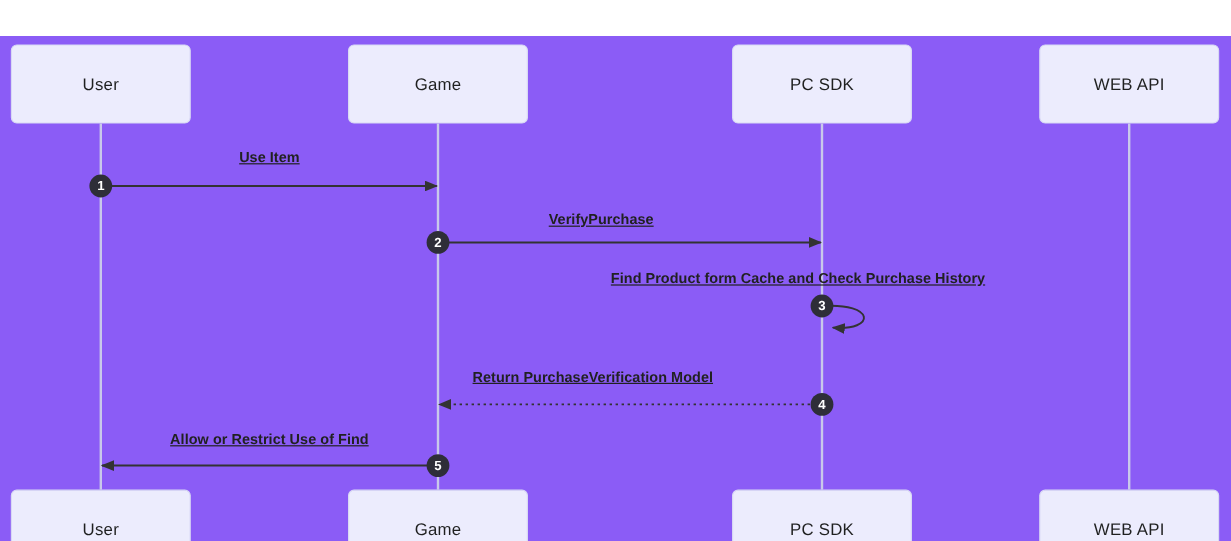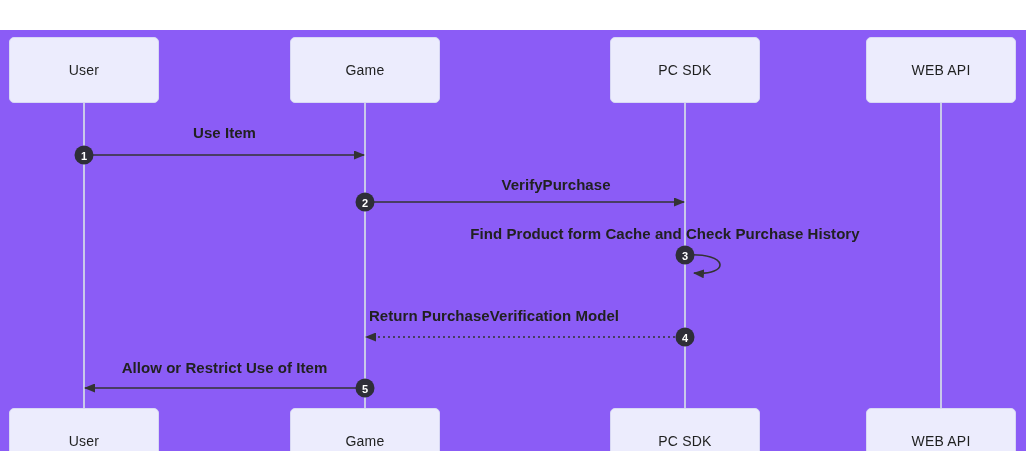--- a/index.html
+++ b/index.html
@@ -4,23 +4,23 @@
 <title>Sequence Diagram</title>
 <style>
   html,body{margin:0;padding:0;background:#ffffff;}
   body{font-family:"Liberation Sans","DejaVu Sans",sans-serif;}
   #diagram{position:relative;width:1026px;height:423px;background:#8b5cf6;overflow:hidden;margin-top:30px;}
   .actor-box{position:absolute;box-sizing:border-box;background:#ececfd;border:1px solid #d8d8f4;
     border-radius:5px;display:flex;align-items:center;justify-content:center;}
   .actor-label{font-size:14px;color:#1f2020;font-weight:400;letter-spacing:.2px;
     font-family:"Liberation Sans","DejaVu Sans",sans-serif;white-space:nowrap;}
   .lifeline{position:absolute;width:2px;background:#c9c9ea;}
-  .msg-label{position:absolute;font-size:15px;font-weight:700;color:#212121;
+  .msg-label{position:absolute;font-size:12px;font-weight:700;color:#212121;
     white-space:nowrap;transform:translateX(-50%);letter-spacing:.05px;
-    font-family:"Liberation Sans","DejaVu Sans",sans-serif;}
+    font-family:"Liberation Sans","DejaVu Sans",sans-serif;text-decoration:underline;}
   .seq-num{position:absolute;width:19px;height:19px;border-radius:50%;background:#2e2e38;
     color:#ffffff;font-size:11px;font-weight:700;display:flex;align-items:center;
     justify-content:center;transform:translate(-50%,-50%);
     font-family:"Liberation Sans","DejaVu Sans",sans-serif;z-index:5;}
   svg.arrows{position:absolute;left:0;top:0;width:1026px;height:451px;overflow:visible;}
 </style>
 </head>
 <body>
 
 <div id="diagram">
@@ -73,24 +73,24 @@
       </div>
       <div class="actor-box" style="left: 610px; top: 378px; width: 150px; height: 66px; background: rgb(236, 236, 253); border-color: rgb(216, 216, 244);">
         <span class="actor-label">PC SDK</span>
       </div>
       <div class="actor-box" style="left: 866px; top: 378px; width: 150px; height: 66px; background: rgb(236, 236, 253); border-color: rgb(216, 216, 244);">
         <span class="actor-label">WEB API</span>
       </div>
     </div>
   <div id="msg-labels">
       <div class="msg-label" style="left: 224.5px; top: 94px; color: rgb(33, 33, 33);">Use Item</div>
-      <div class="msg-label" style="left: 556px; top: 146px; color: rgb(33, 33, 33);">VerifyPurchase</div>
+      <div class="msg-label" style="left: 501px; top: 146px; color: rgb(33, 33, 33);">VerifyPurchase</div>
       <div class="msg-label" style="left: 665px; top: 195px; color: rgb(33, 33, 33);">Find Product form Cache and Check Purchase History</div>
       <div class="msg-label" style="left: 494px; top: 277px; color: rgb(33, 33, 33);">Return PurchaseVerification Model</div>
-      <div class="msg-label" style="left: 224.5px; top: 329px; color: rgb(33, 33, 33);">Allow or Restrict Use of Item</div>
+      <div class="msg-label" style="left: 224.5px; top: 329px; color: rgb(33, 33, 33);">Allow or Restrict Use of Find</div>
     </div>
   <div id="seq-nums">
       <div class="seq-num" style="left: 84px; top: 125px; background: rgb(46, 46, 56);">1</div>
       <div class="seq-num" style="left: 365px; top: 172px; background: rgb(46, 46, 56);">2</div>
       <div class="seq-num" style="left: 685px; top: 225px; background: rgb(46, 46, 56);">3</div>
       <div class="seq-num" style="left: 685px; top: 307px; background: rgb(46, 46, 56);">4</div>
       <div class="seq-num" style="left: 365px; top: 358px; background: rgb(46, 46, 56);">5</div>
     </div>
 
 </div>

